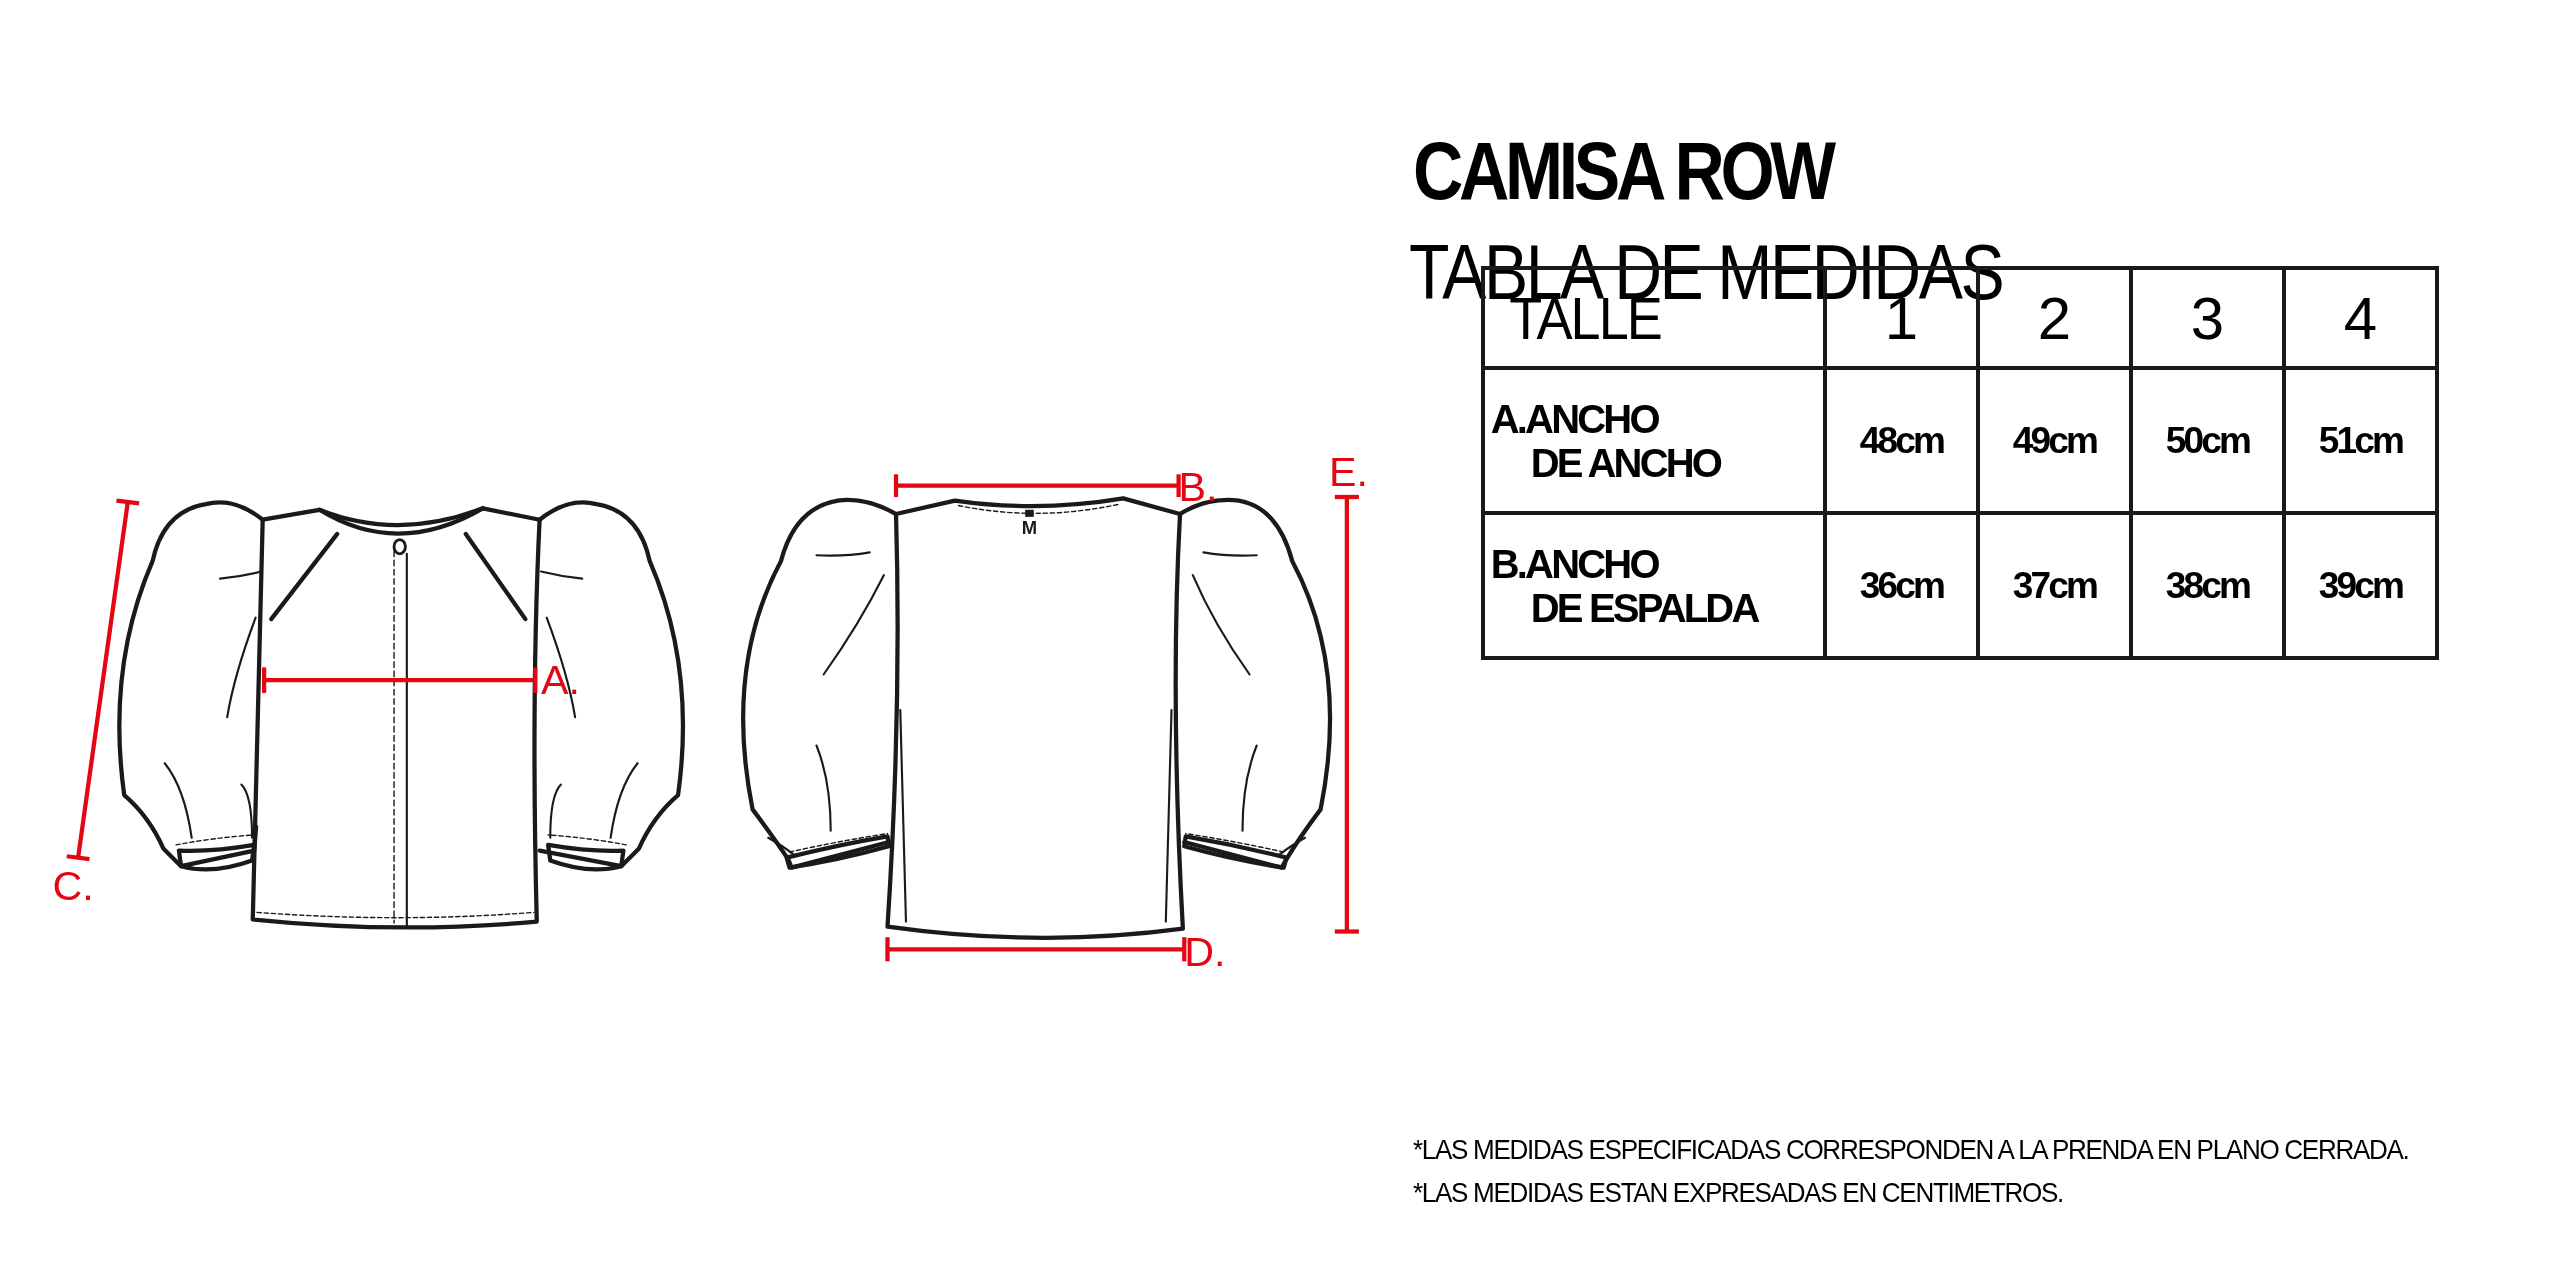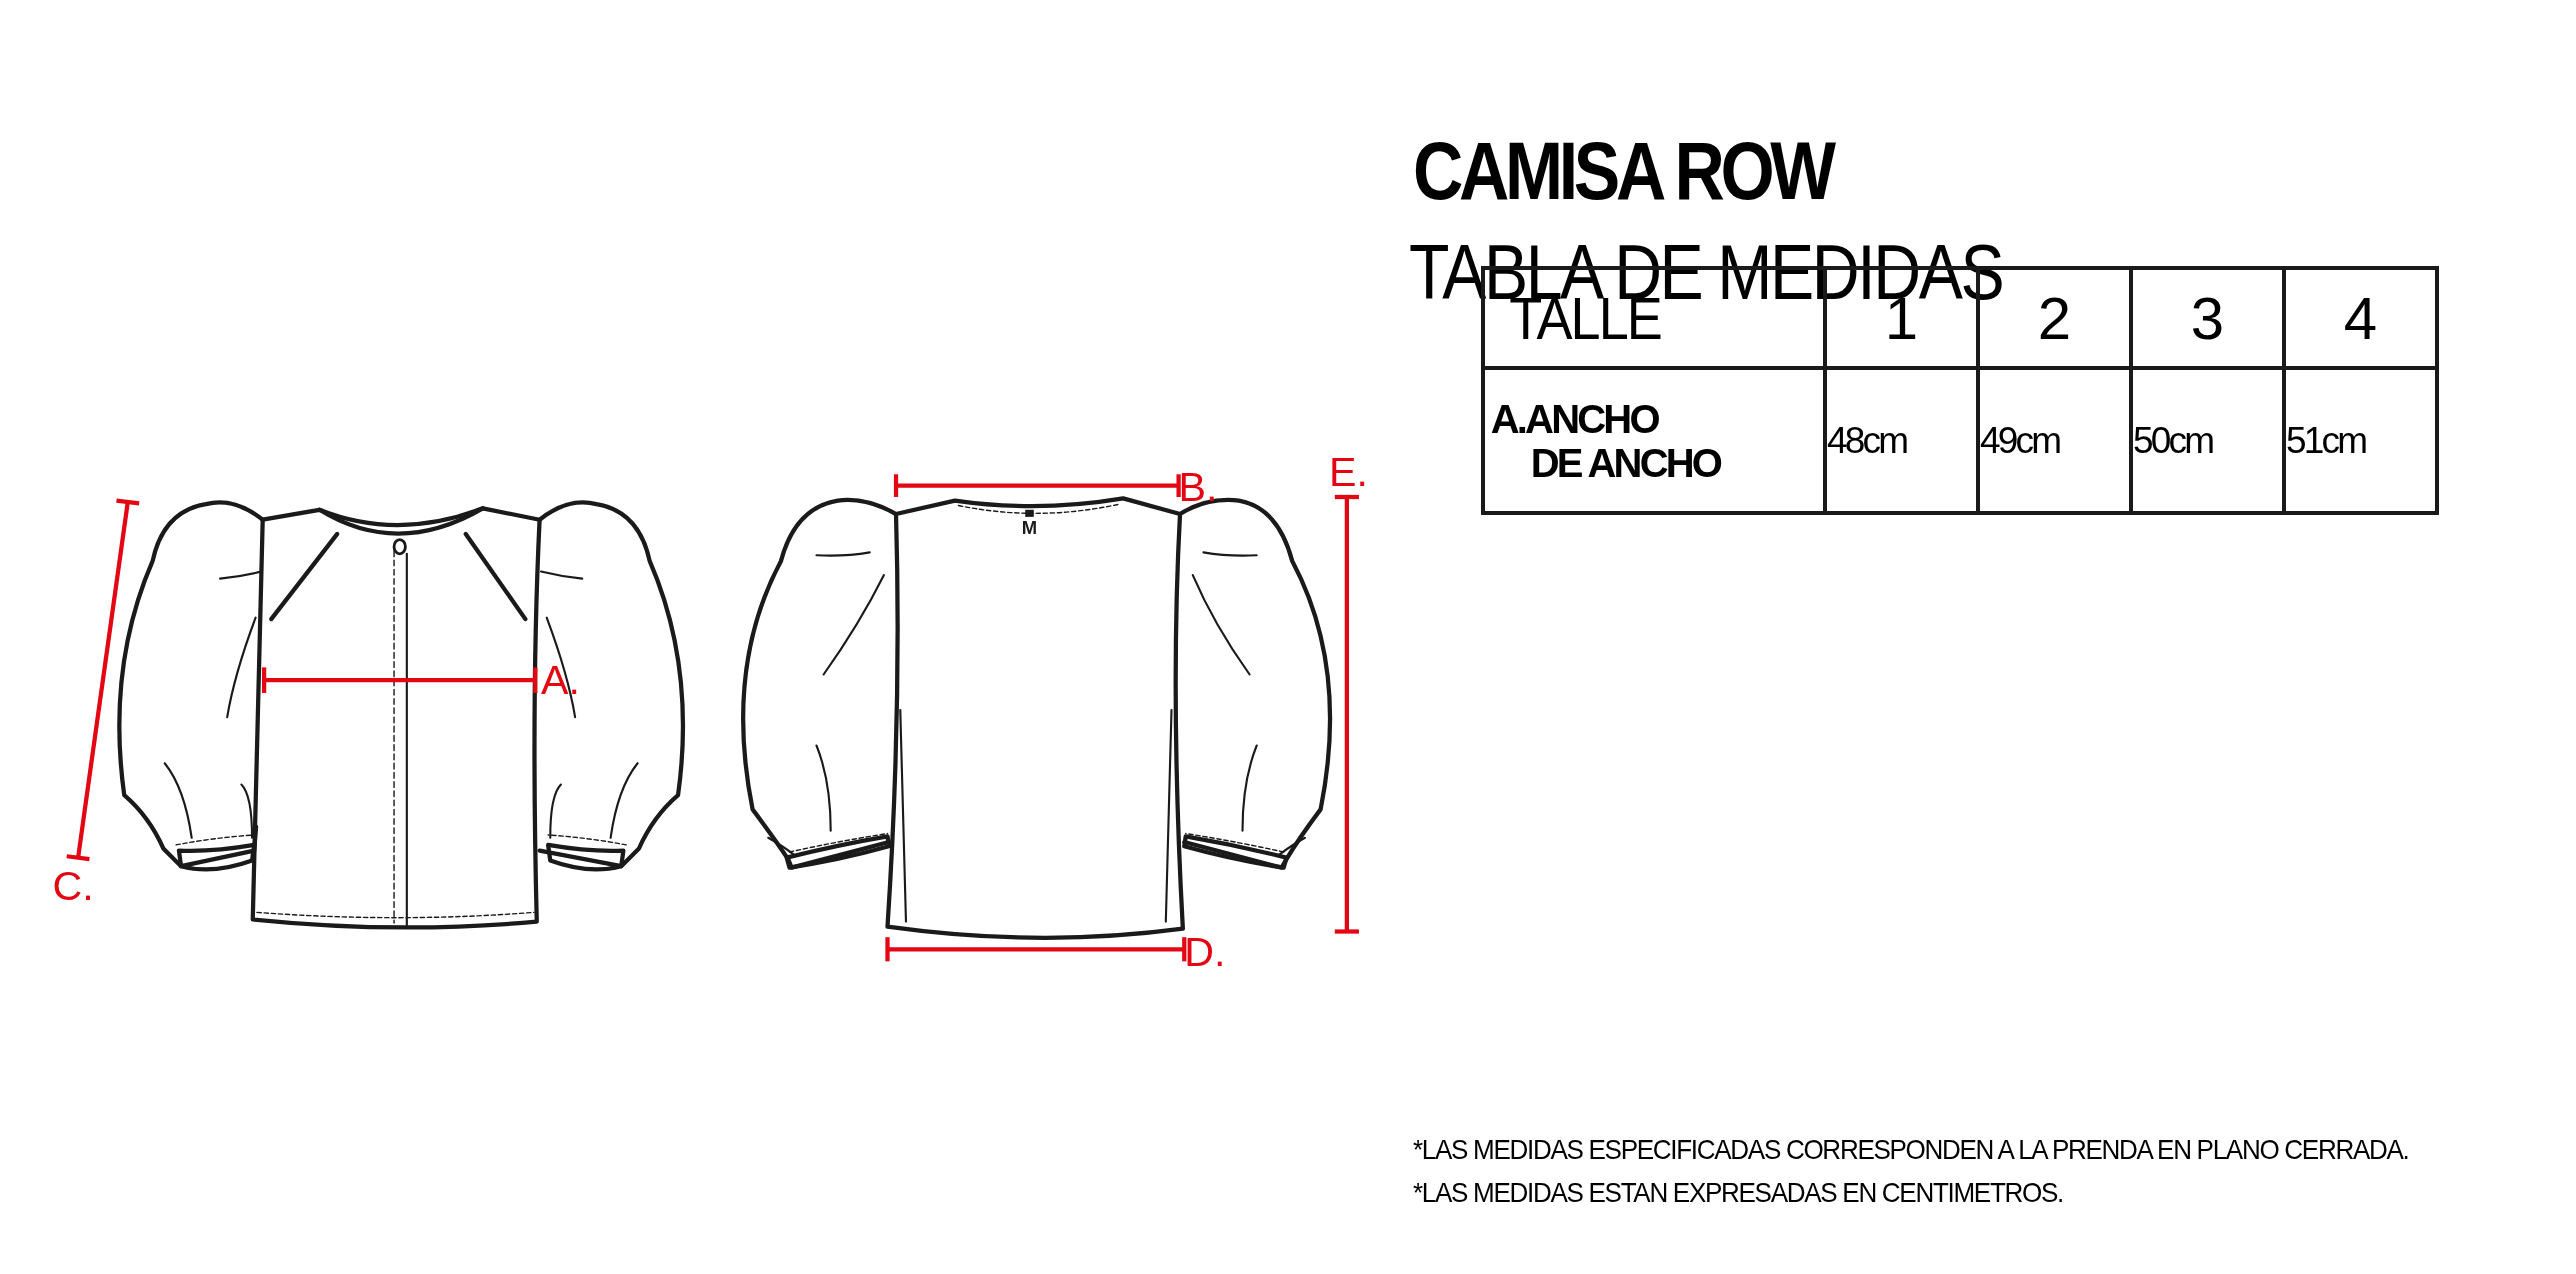--- a/index.html
+++ b/index.html
@@ -17,21 +17,21 @@
   #size-table tr.hdr td { height: 96px; }
   #size-table tr.row td { height: 141px; }
   .col-label { width: 342px; }
   .col-size { width: 153px; }
   .hdr-talle { font-size: 60px; padding-left: 27px !important; letter-spacing: -2.1px;
                transform: scaleX(0.9); transform-origin: left center; display: inline-block; }
   .hdr-num { font-size: 60px; text-align: center; }
   .lbl { font-size: 40px; font-weight: bold; line-height: 44px; letter-spacing: -2.8px;
          padding-left: 5.7px !important; white-space: nowrap; }
   .lbl .l2 { display: block; padding-left: 40px; }
-  .val { font-size: 37px; font-weight: normal; letter-spacing: -2.8px; }
+  .val { font-size: 37px; font-weight: bold; text-align: center; letter-spacing: -2.8px; }
   .note { left: 1413px; font-size: 28px; letter-spacing: -1.4px; white-space: nowrap;
           transform: scaleX(0.93); transform-origin: left top; }
   #note1 { top: 1134px; }
   #note2 { top: 1177px; }
   svg { position: absolute; overflow: visible; }
   .red-label { font-family: "Liberation Sans", sans-serif; fill: #e30613; font-size: 58px; }
 </style>
 </head>
 <body>
 
@@ -53,20 +53,27 @@
     <td class="hdr-num">2</td>
     <td class="hdr-num">3</td>
     <td class="hdr-num">4</td>
   </tr>
   <tr class="row">
     <td class="lbl"><span>A.</span><span>ANCHO</span><span class="l2">DE ANCHO</span></td>
     <td class="val">48cm</td>
     <td class="val">49cm</td>
     <td class="val">50cm</td>
     <td class="val">51cm</td>
+  </tr>
+  <tr class="row">
+    <td class="lbl"><span>B.</span><span>ANCHO</span><span class="l2">DE ESPALDA</span></td>
+    <td class="val">36cm</td>
+    <td class="val">37cm</td>
+    <td class="val">38cm</td>
+    <td class="val">39cm</td>
   </tr>
 </tbody>
   </table>
 
 <div id="note1" class="abs note">*LAS MEDIDAS ESPECIFICADAS CORRESPONDEN A LA PRENDA EN PLANO CERRADA.</div>
 <div id="note2" class="abs note">*LAS MEDIDAS ESTAN EXPRESADAS EN CENTIMETROS.</div>
 
 <svg style="left:0;top:0;width:710px;height:994px;" viewBox="0 0 1000 1400">
   <g fill="none" stroke="#1a1a1a" stroke-width="6" stroke-linecap="round" stroke-linejoin="round">
 

